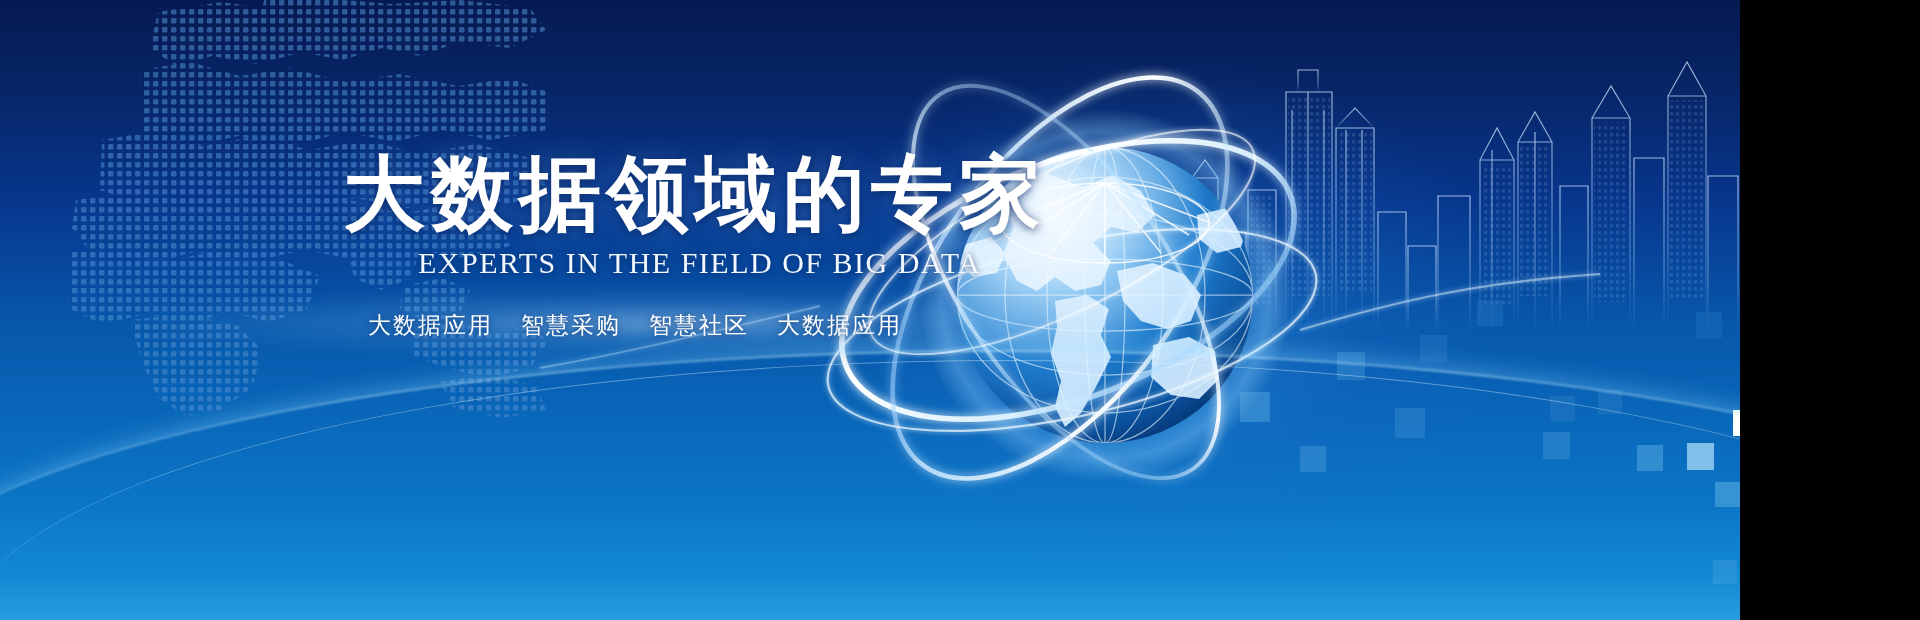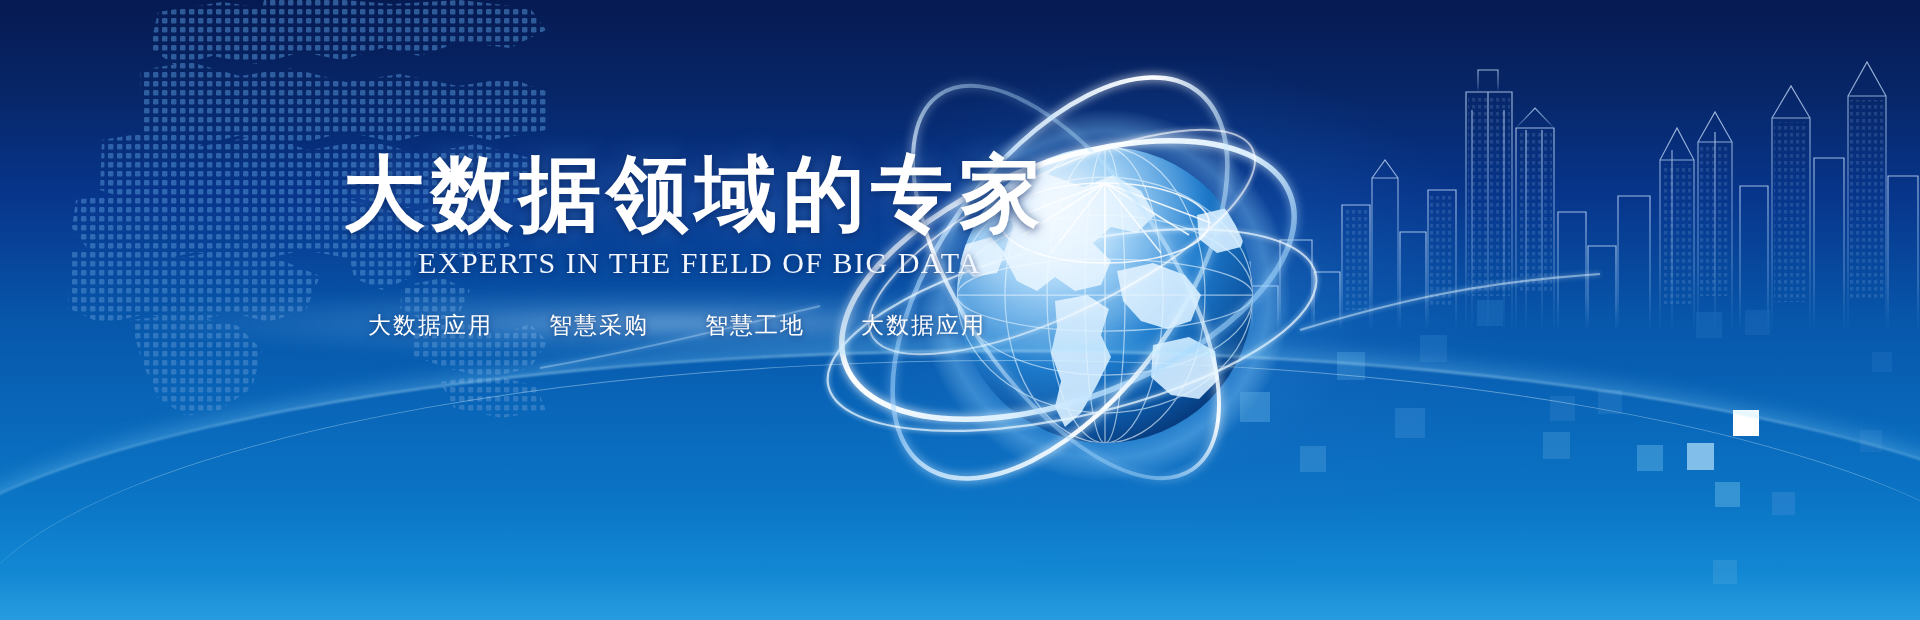--- a/index.html
+++ b/index.html
@@ -1,19 +1,19 @@
 <!DOCTYPE html>
 <html><head>
 <meta charset="utf-8">
 <style>
   * { margin:0; padding:0; box-sizing:border-box; }
   html,body { width:1920px; height:620px; overflow:hidden; background:#000; }
 
   .banner{
-    position:relative; width:1920px; height:620px; overflow:hidden;
+    position:relative; width:1740px; height:620px; overflow:hidden;
     font-family:"Liberation Sans", sans-serif;
     background:
       linear-gradient(180deg,
         #061a52 0%,
         #072566 14%,
         #07368c 32%,
         #0757ab 52%,
         #0a6cbe 72%,
         #0c7ccb 88%,
         #0f86d2 100%);
@@ -98,21 +98,21 @@
   .subline{
     position:absolute; left:418px; top:246px;
     font-family:"Liberation Serif","DejaVu Serif",serif;
     font-size:30px; letter-spacing:1.5px; color:#f2f7ff;
     text-shadow:0 1px 6px rgba(0,30,90,.7);
     white-space:nowrap;
   }
 
   .navlinks{
     position:absolute; left:368px; top:310px;
-    display:flex; align-items:center; gap:56px;
+    display:flex; align-items:center; gap:28px;
     white-space:nowrap;
   }
   .navlink{
     font-family:"DejaVu Sans","Liberation Sans",sans-serif;
     font-size:23px; color:#ffffff; letter-spacing:2px;
     text-shadow:0 1px 6px rgba(0,30,90,.65);
     cursor:pointer;
   }
 </style>
 </head>
@@ -380,18 +380,18 @@
 
   <div class="content">
 
     <div class="headline">大数据领域的专家</div>
 
     <div class="subline">EXPERTS IN THE FIELD OF BIG DATA</div>
 
     <nav class="navlinks" id="navlinks">
         <span class="navlink">大数据应用</span>
         <span class="navlink">智慧采购</span>
-        <span class="navlink">智慧工地</span>
+        <span class="navlink">智慧社区</span>
         <span class="navlink">大数据应用</span>
       </nav>
   </div>
 
 </div>
 
 </body></html>

